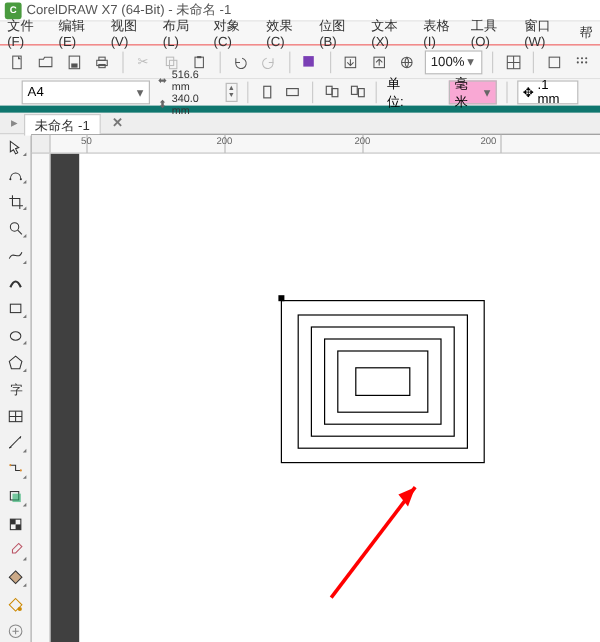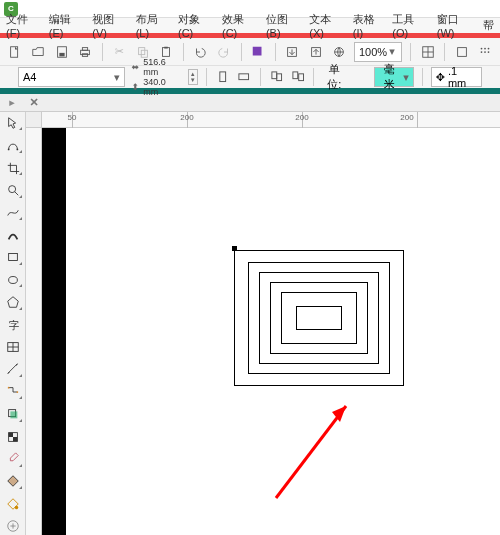--- a/index.html
+++ b/index.html
@@ -1,64 +1,65 @@
 <!DOCTYPE html>
 <html><head>
 <meta charset="utf-8">
 <style>
   * { box-sizing: border-box; margin: 0; padding: 0; }
   body { font-family: "Microsoft YaHei", Tahoma, sans-serif; font-size: 11px; background: #f0f0f0; width: 500px; height: 535px; overflow: hidden; }
   .titlebar { height: 18px; background: #fff; display: flex; align-items: center; padding: 0 4px; border-bottom: 1px solid #ddd; }
   .titlebar .logo { width: 14px; height: 14px; background: #4a9b3f; margin-right: 4px; border-radius: 2px; display:flex; align-items:center; justify-content:center; color:#fff; font-size:8px; font-weight:bold;}
   .titlebar span { color: #555; font-size: 11px; }
-  .menubar { height: 20px; background: #f7f7f7; display: flex; align-items: center; padding: 0 6px; gap: 10px; border-bottom: 5px solid #ef4444;}
+  .menubar { height: 20px; background: #f7f7f7; display: flex; align-items: center; padding: 0 6px; gap: 10px; border-bottom: 1px solid #ef4444;}
   .menubar span { color: #333; font-size: 11px; cursor: default; }
   .toolbar1 { height: 28px; background: #f5f5f5; display: flex; align-items: center; padding: 0 6px; gap: 6px; border-bottom: 1px solid #e0e0e0;}
   .tbtn { width: 20px; height: 20px; display: flex; align-items: center; justify-content: center; color: #555; cursor: default; }
   .tbtn svg { width: 14px; height: 14px; }
   .sep { width: 1px; height: 18px; background: #ccc; margin: 0 2px; }
   .zoom-box { display: flex; align-items: center; border: 1px solid #bbb; height: 20px; background: #fff; padding: 0 4px; }
   .zoom-box span { font-size: 11px; color: #222; }
   .zoom-box .dd { width: 10px; text-align:center; color:#666;}
   .toolbar2 { height: 28px; background: #f5f5f5; display: flex; align-items: center; padding: 0 18px; gap: 6px; border-bottom: 6px solid #0f766e;}
   .page-sel { display: flex; align-items: center; border: 1px solid #bbb; background:#fff; height:20px; width:110px; padding:0 4px; justify-content: space-between;}
   .dim-group { display: flex; flex-direction: column; font-size: 9px; color:#333; line-height: 10px;}
   .dim-row { display:flex; align-items:center; gap:3px;}
   .dim-row .dim-icon { width:10px; display:inline-block; text-align:center; color:#666;}
-  .unit-group { display:flex; align-items:center; gap:4px;text-align:center; }
-  .unit-sel { display:flex; align-items:center; border:1px solid #bbb; background:#5eead4; height:20px; padding: 0 4px; gap:4px;margin-left:24px;}
+  .unit-group { display:flex; align-items:center; gap:4px; }
+  .unit-sel { display:flex; align-items:center; border:1px solid #bbb; background:#f9a8d4; height:20px; padding: 0 4px; gap:4px;margin-left:24px;}
   .tab-row { height: 18px; background:#eee; display:flex; align-items:center; padding:0 4px; border-bottom:1px solid #ccc;}
   .tab { background:#fff; border:1px solid #ccc; border-bottom:none; padding:1px 8px; font-size:11px; color:#333; position:relative; top:1px;}
   .tab-plus { margin-left:6px; color:#777; font-weight:bold; cursor:default; width:16px; text-align:center;}
   .workspace { display:flex; height: calc(535px - 18px - 20px - 28px - 28px - 18px); }
   .toolbox { width: 26px; background:#f2f2f2; border-right:1px solid #d0d0d0; display:flex; flex-direction:column; align-items:center; padding-top:2px; gap:5px; }
   .tool { width:20px; height:20px; display:flex; align-items:center; justify-content:center; color:#555; cursor:default; position:relative;}
   .tool svg { width:14px; height:14px; }
   .tool .corner { position:absolute; right:1px; bottom:1px; width:0; height:0; border-left:3px solid transparent; border-bottom:3px solid #777;}
-  .canvas-wrap { flex:1; background:#000000; position:relative; overflow:hidden;}
+  .canvas-wrap { flex:1; background:#404040; position:relative; overflow:hidden;}
   .ruler-h { position:absolute; top:0; left:16px; right:0; height:16px; background:#f7f7f7; border-bottom:1px solid #ccc; }
   .ruler-v { position:absolute; top:16px; left:0; width:16px; bottom:0; background:#f7f7f7; border-right:1px solid #ccc; }
   .ruler-corner { position:absolute; top:0; left:0; width:16px; height:16px; background:#eee; border-right:1px solid #ccc; border-bottom:1px solid #ccc;}
   .ruler-h .tick { position:absolute; top:0; width:1px; height:16px; background:#bbb; }
   .ruler-h .lbl { position:absolute; top:1px; font-size:8px; color:#666; transform: translateX(-50%);}
   .page { position:absolute; top:16px; left:40px; right:0; bottom:0; background:#fff; }
   .obj-handle { position:absolute; width:5px; height:5px; background:#000; }
   .rects { position:absolute; }
   .rects div { position:absolute; border:1px solid #000; background:transparent;}
   .arrow { position:absolute; }
   .updown { display:flex; flex-direction:column; font-size:6px; line-height:6px; color:#666; border:1px solid #bbb; padding:1px;}
   .nudge { display:flex; align-items:center; gap:3px; border:1px solid #bbb; background:#fff; height:20px; padding:0 4px;}
   .small-icon { width:16px; height:16px; display:flex; align-items:center; justify-content:center; color:#666;}
   .disabled { color:#bbb; }
 </style>
 </head>
 <body>
 
 <div class="titlebar">
   <div class="logo">C</div>
+  <span>CorelDRAW X7 (64-Bit) - 未命名 -1</span>
 </div>
 
 <div class="menubar">
   <span>文件(F)</span>
   <span>编辑(E)</span>
   <span>视图(V)</span>
   <span>布局(L)</span>
   <span>对象(C)</span>
   <span>效果(C)</span>
   <span>位图(B)</span>
@@ -229,20 +230,21 @@
   </div>
   <div class="sep"></div>
   <div class="nudge">
     <span>✥</span>
     <span>.1 mm</span>
   </div>
 </div>
 
 <div class="tab-row">
   <span class="small-icon" style="color:#888">▸</span>
+  <div class="tab"><span>未命名 -1</span></div>
   <div class="tab-plus">✕</div>
 </div>
 
 <div class="workspace">
 
   <div class="toolbox">
     <div class="tool">
         <svg viewBox="0 0 16 16">
           <path d="M3 2l8 6-3 1 2 4-2 1-2-4-3 2z" fill="none" stroke="#333"></path>
         </svg>

